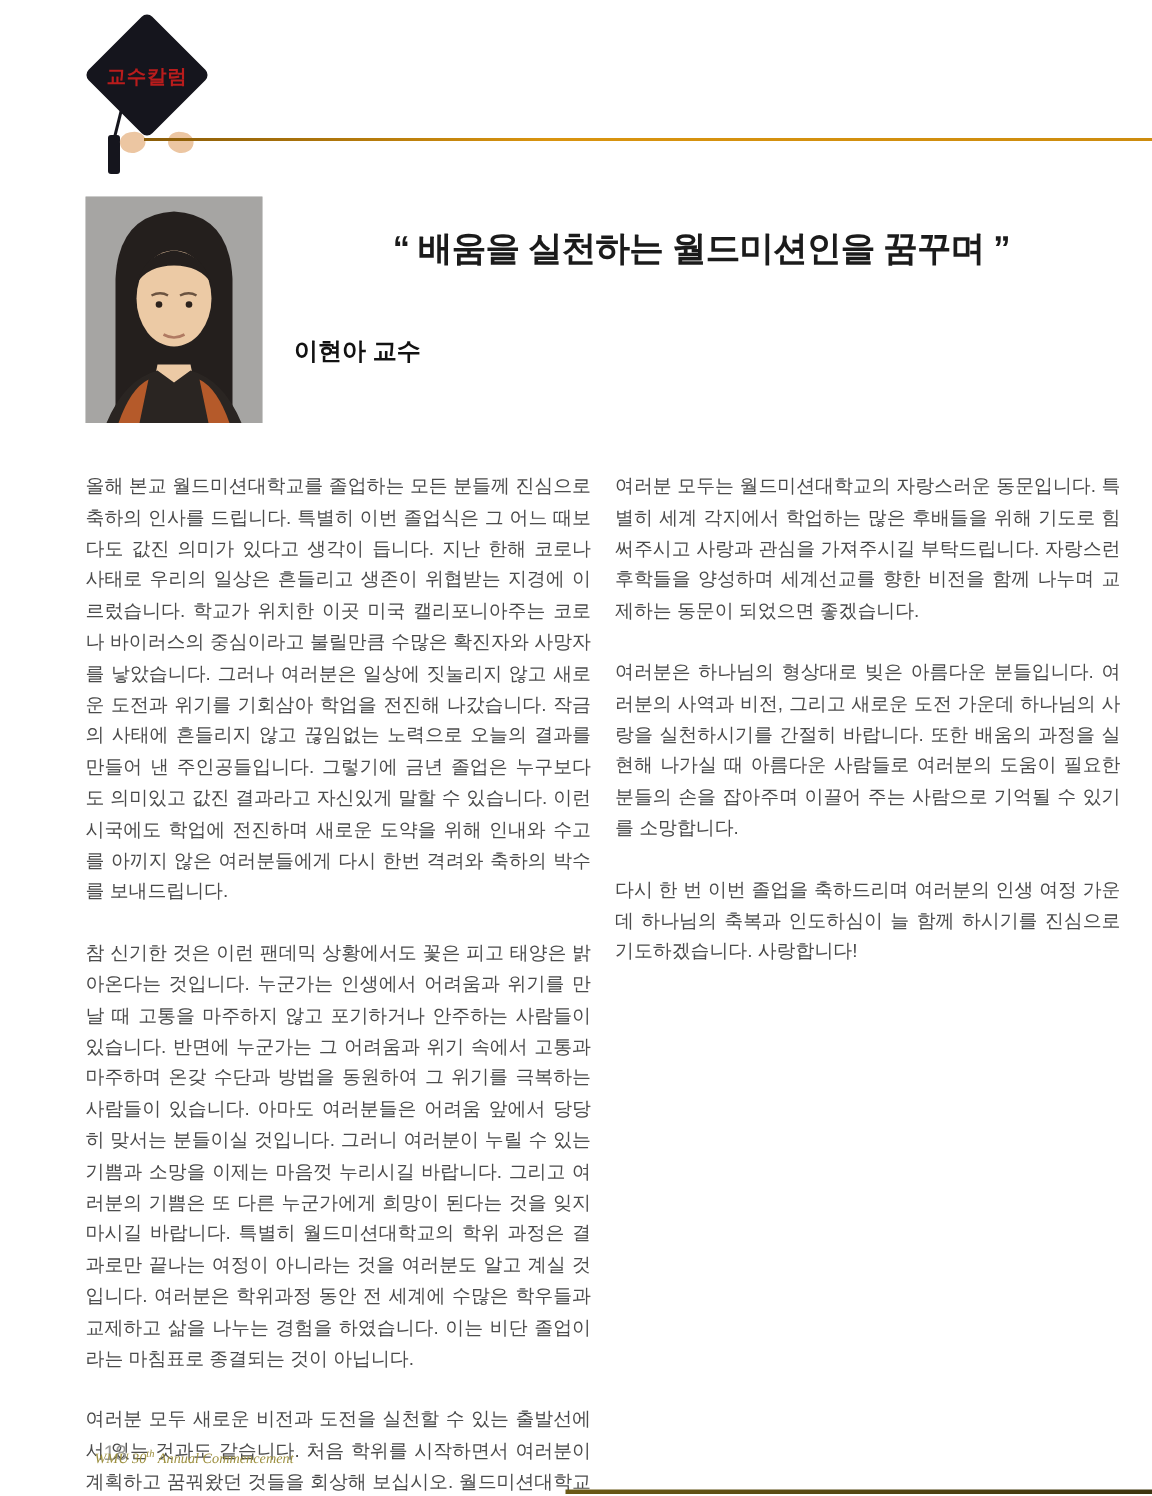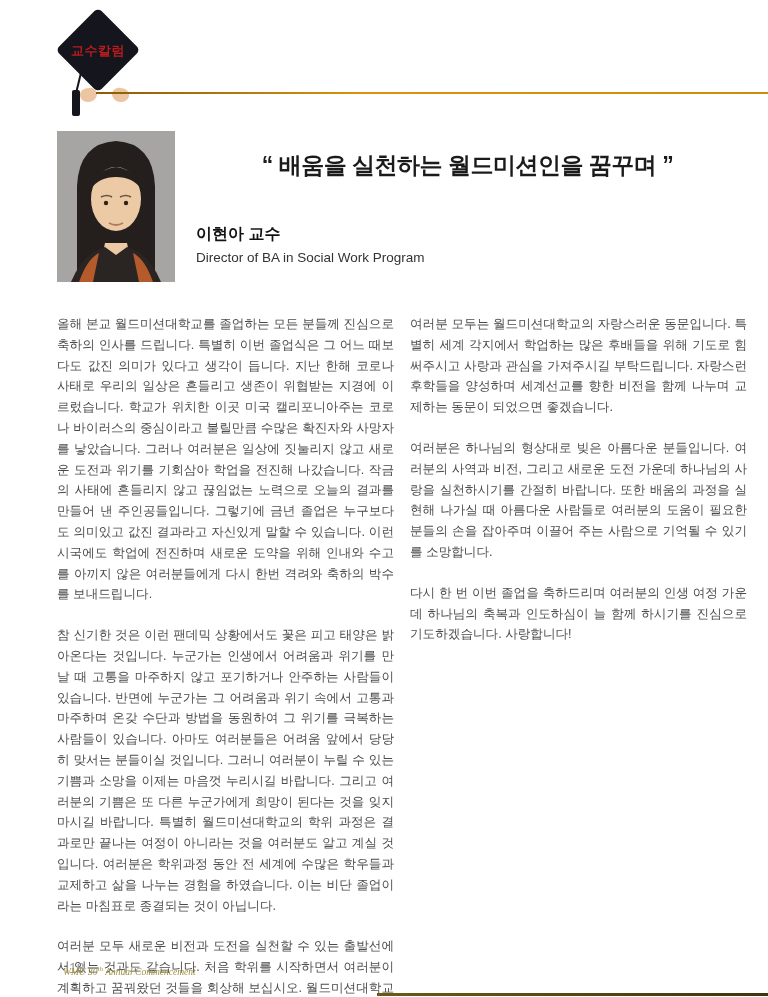--- a/index.html
+++ b/index.html
@@ -114,21 +114,20 @@
     <path d="M14,151 Q26,122 48,116 L59,124 L70,116 Q92,122 104,151 Z" fill="#2a2522"></path>
     <path d="M22,151 Q30,128 42,122 L36,151 Z" fill="#b55a2a"></path>
     <path d="M96,151 Q88,128 76,122 L82,151 Z" fill="#b55a2a"></path>
   </svg>
 </div>
 
 <div class="quote-title">“ 배움을 실천하는 월드미션인을 꿈꾸며 ”</div>
 
 <div class="author-block">
   <div class="author-name">이현아 교수</div>
-  <div class="author-title">Director of BA in Social Work Program</div>
 </div>
 
 <div class="article">
   <div class="col">
     <p>올해 본교 월드미션대학교를 졸업하는 모든 분들께 진심으로 축하의 인사를 드립니다. 특별히 이번 졸업식은 그 어느 때보다도 값진 의미가 있다고 생각이 듭니다. 지난 한해 코로나 사태로 우리의 일상은 흔들리고 생존이 위협받는 지경에 이르렀습니다. 학교가 위치한 이곳 미국 캘리포니아주는 코로나 바이러스의 중심이라고 불릴만큼 수많은 확진자와 사망자를 낳았습니다. 그러나 여러분은 일상에 짓눌리지 않고 새로운 도전과 위기를 기회삼아 학업을 전진해 나갔습니다. 작금의 사태에 흔들리지 않고 끊임없는 노력으로 오늘의 결과를 만들어 낸 주인공들입니다. 그렇기에 금년 졸업은 누구보다도 의미있고 값진 결과라고 자신있게 말할 수 있습니다. 이런 시국에도 학업에 전진하며 새로운 도약을 위해 인내와 수고를 아끼지 않은 여러분들에게 다시 한번 격려와 축하의 박수를 보내드립니다.</p>
     <p>참 신기한 것은 이런 팬데믹 상황에서도 꽃은 피고 태양은 밝아온다는 것입니다. 누군가는 인생에서 어려움과 위기를 만날 때 고통을 마주하지 않고 포기하거나 안주하는 사람들이 있습니다. 반면에 누군가는 그 어려움과 위기 속에서 고통과 마주하며 온갖 수단과 방법을 동원하여 그 위기를 극복하는 사람들이 있습니다. 아마도 여러분들은 어려움 앞에서 당당히 맞서는 분들이실 것입니다. 그러니 여러분이 누릴 수 있는 기쁨과 소망을 이제는 마음껏 누리시길 바랍니다. 그리고 여러분의 기쁨은 또 다른 누군가에게 희망이 된다는 것을 잊지 마시길 바랍니다. 특별히 월드미션대학교의 학위 과정은 결과로만 끝나는 여정이 아니라는 것을 여러분도 알고 계실 것입니다. 여러분은 학위과정 동안 전 세계에 수많은 학우들과 교제하고 삶을 나누는 경험을 하였습니다. 이는 비단 졸업이라는 마침표로 종결되는 것이 아닙니다.</p>
     <p>여러분 모두 새로운 비전과 도전을 실천할 수 있는 출발선에 서 있는 것과도 같습니다. 처음 학위를 시작하면서 여러분이 계획하고 꿈꿔왔던 것들을 회상해 보십시오. 월드미션대학교에 입학하며 여러분은 어떤 소망과 비전을 꿈꾸셨습니까?</p>
   </div>
   <div class="col">
     <p>여러분 모두는 월드미션대학교의 자랑스러운 동문입니다. 특별히 세계 각지에서 학업하는 많은 후배들을 위해 기도로 힘써주시고 사랑과 관심을 가져주시길 부탁드립니다. 자랑스런 후학들을 양성하며 세계선교를 향한 비전을 함께 나누며 교제하는 동문이 되었으면 좋겠습니다.</p>

